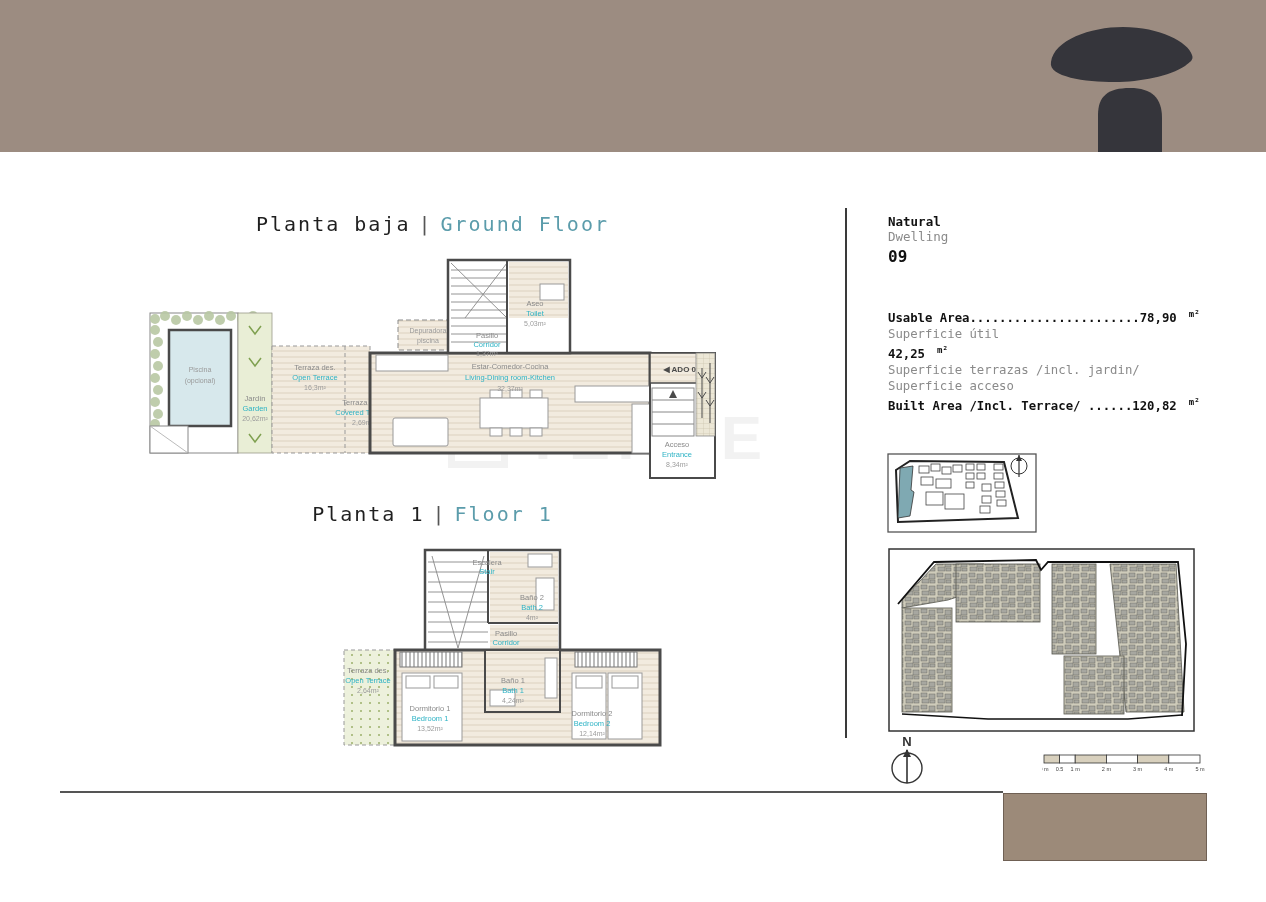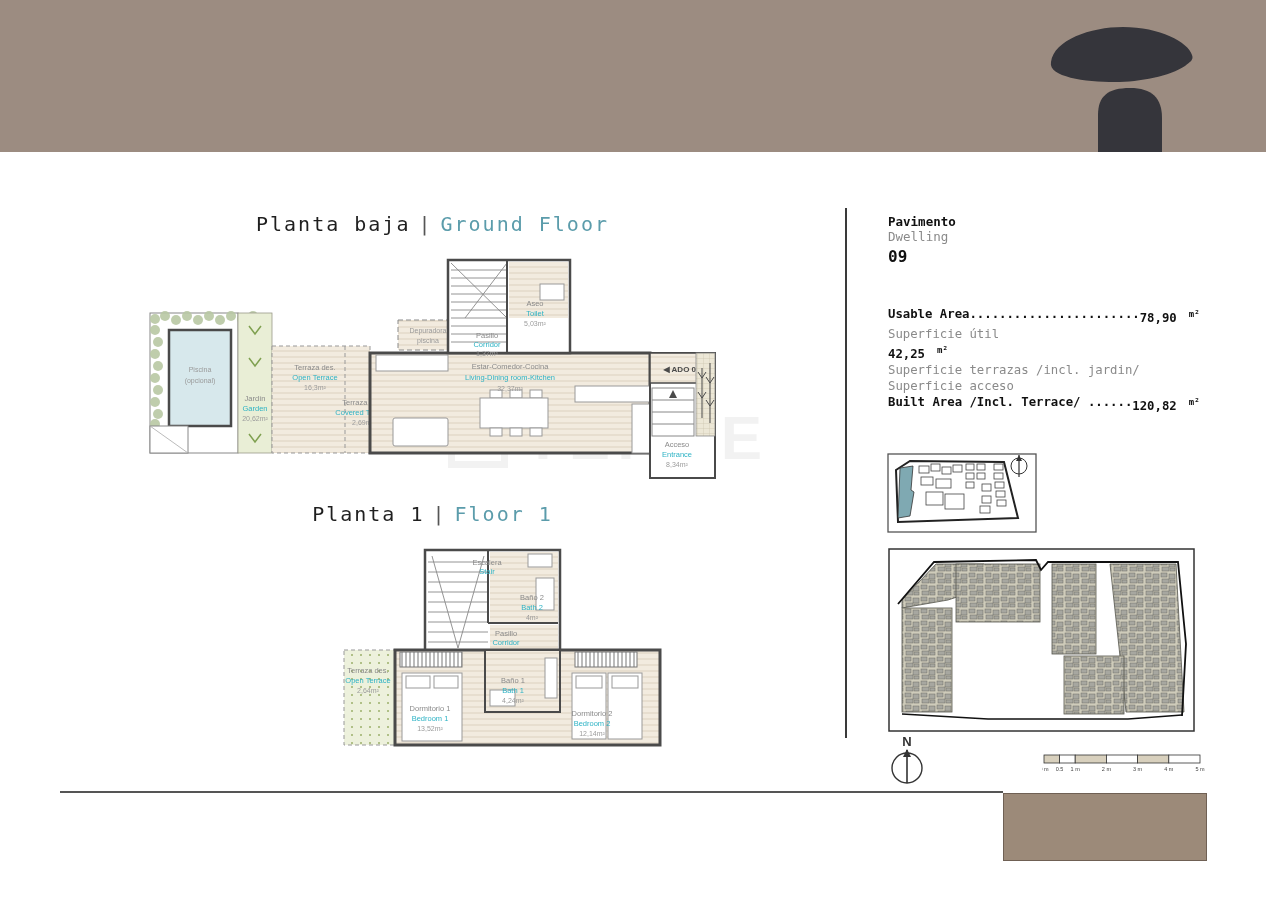--- a/index.html
+++ b/index.html
@@ -34,21 +34,21 @@
 
   
   .v-divider{position:absolute;left:845px;top:208px;width:2px;height:530px;background:#3a3a3a;}
   .panel-head{position:absolute;left:888px;top:214px;font-family:"DejaVu Sans Mono",monospace;z-index:2;}
   .panel-head .ph-es{font-size:12.5px;font-weight:bold;color:#111;line-height:15px;}
   .panel-head .ph-en{font-size:12.5px;color:#8a8a8a;line-height:15px;}
   .panel-head .ph-num{font-size:16px;font-weight:bold;color:#111;line-height:24px;margin-top:1px;}
 
   .areas{position:absolute;left:888px;top:306px;width:309px;font-family:"DejaVu Sans Mono",monospace;z-index:2;}
   .area-row .l1{display:flex;justify-content:space-between;font-size:12.3px;font-weight:bold;
-                color:#111;line-height:16px;white-space:nowrap;}
+                color:#111;line-height:16px;white-space:nowrap;align-items:flex-end;}
   .area-row .l2{font-size:12.3px;color:#8a8a8a;line-height:16px;white-space:nowrap;}
   .area-row .unit{font-size:9px;vertical-align:super;padding-left:12px;}
 
   .legend{position:absolute;left:1045px;top:468px;font-family:"DejaVu Sans Mono",monospace;z-index:2;}
   .legend-row{display:flex;gap:10px;margin-bottom:9px;align-items:flex-start;}
   .legend-swatch{width:30px;height:22px;border:1px solid #999;flex:none;}
   .sw-gravel{background-color:#ece7d6;
              background-image:linear-gradient(#c9c2ac 1px,transparent 1px),
                               linear-gradient(90deg,#c9c2ac 1px,transparent 1px);
              background-size:7px 6px;}
@@ -289,21 +289,21 @@
     <text x="173" y="145" text-anchor="middle" class="lbl-en">Bath 1</text>
     <text x="173" y="155" text-anchor="middle" class="lbl-ar">4,24m²</text>
     <text x="252" y="168" text-anchor="middle" class="lbl-es">Dormitorio 2</text>
     <text x="252" y="178" text-anchor="middle" class="lbl-en">Bedroom 2</text>
     <text x="252" y="188" text-anchor="middle" class="lbl-ar">12,14m²</text>
   </svg>
 
   <div class="v-divider"></div>
 
   <div class="panel-head">
-    <div class="ph-es">Pavimento</div>
+    <div class="ph-es">Natural</div>
     <div class="ph-en">Dwelling</div>
     <div class="ph-num">09</div>
   </div>
 
   <div class="areas">
     <div class="area-row">
       <div class="l1">
           <span>Usable Area.......................</span>
         <span><span>78,90</span><span class="unit">m²</span></span>
         </div>

